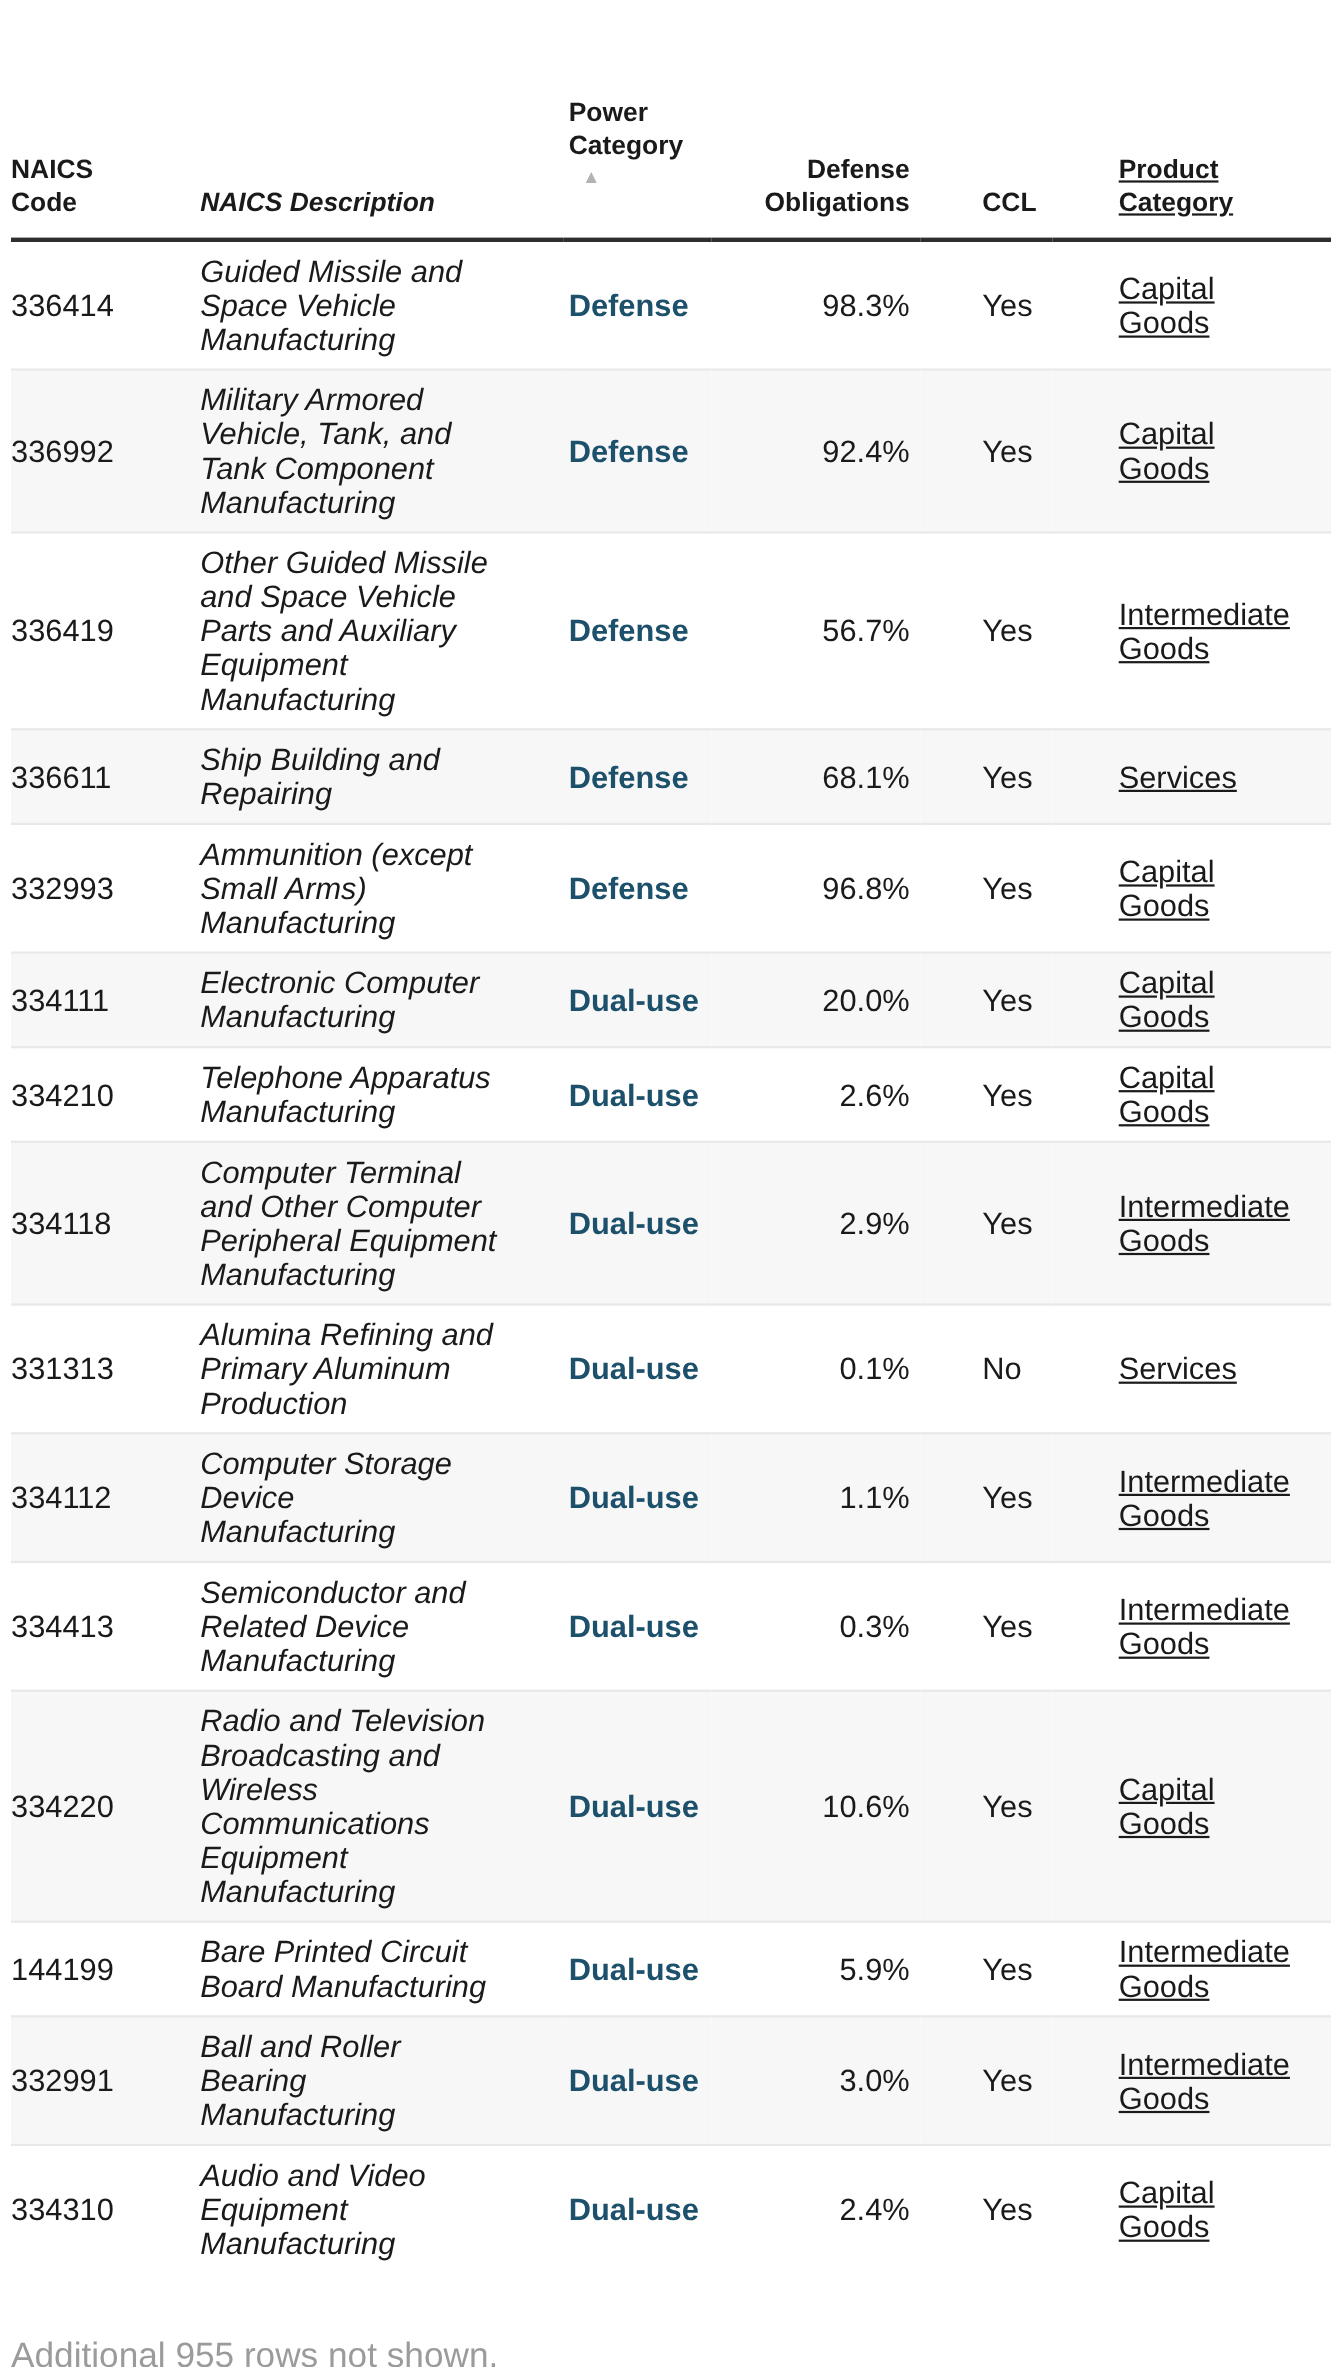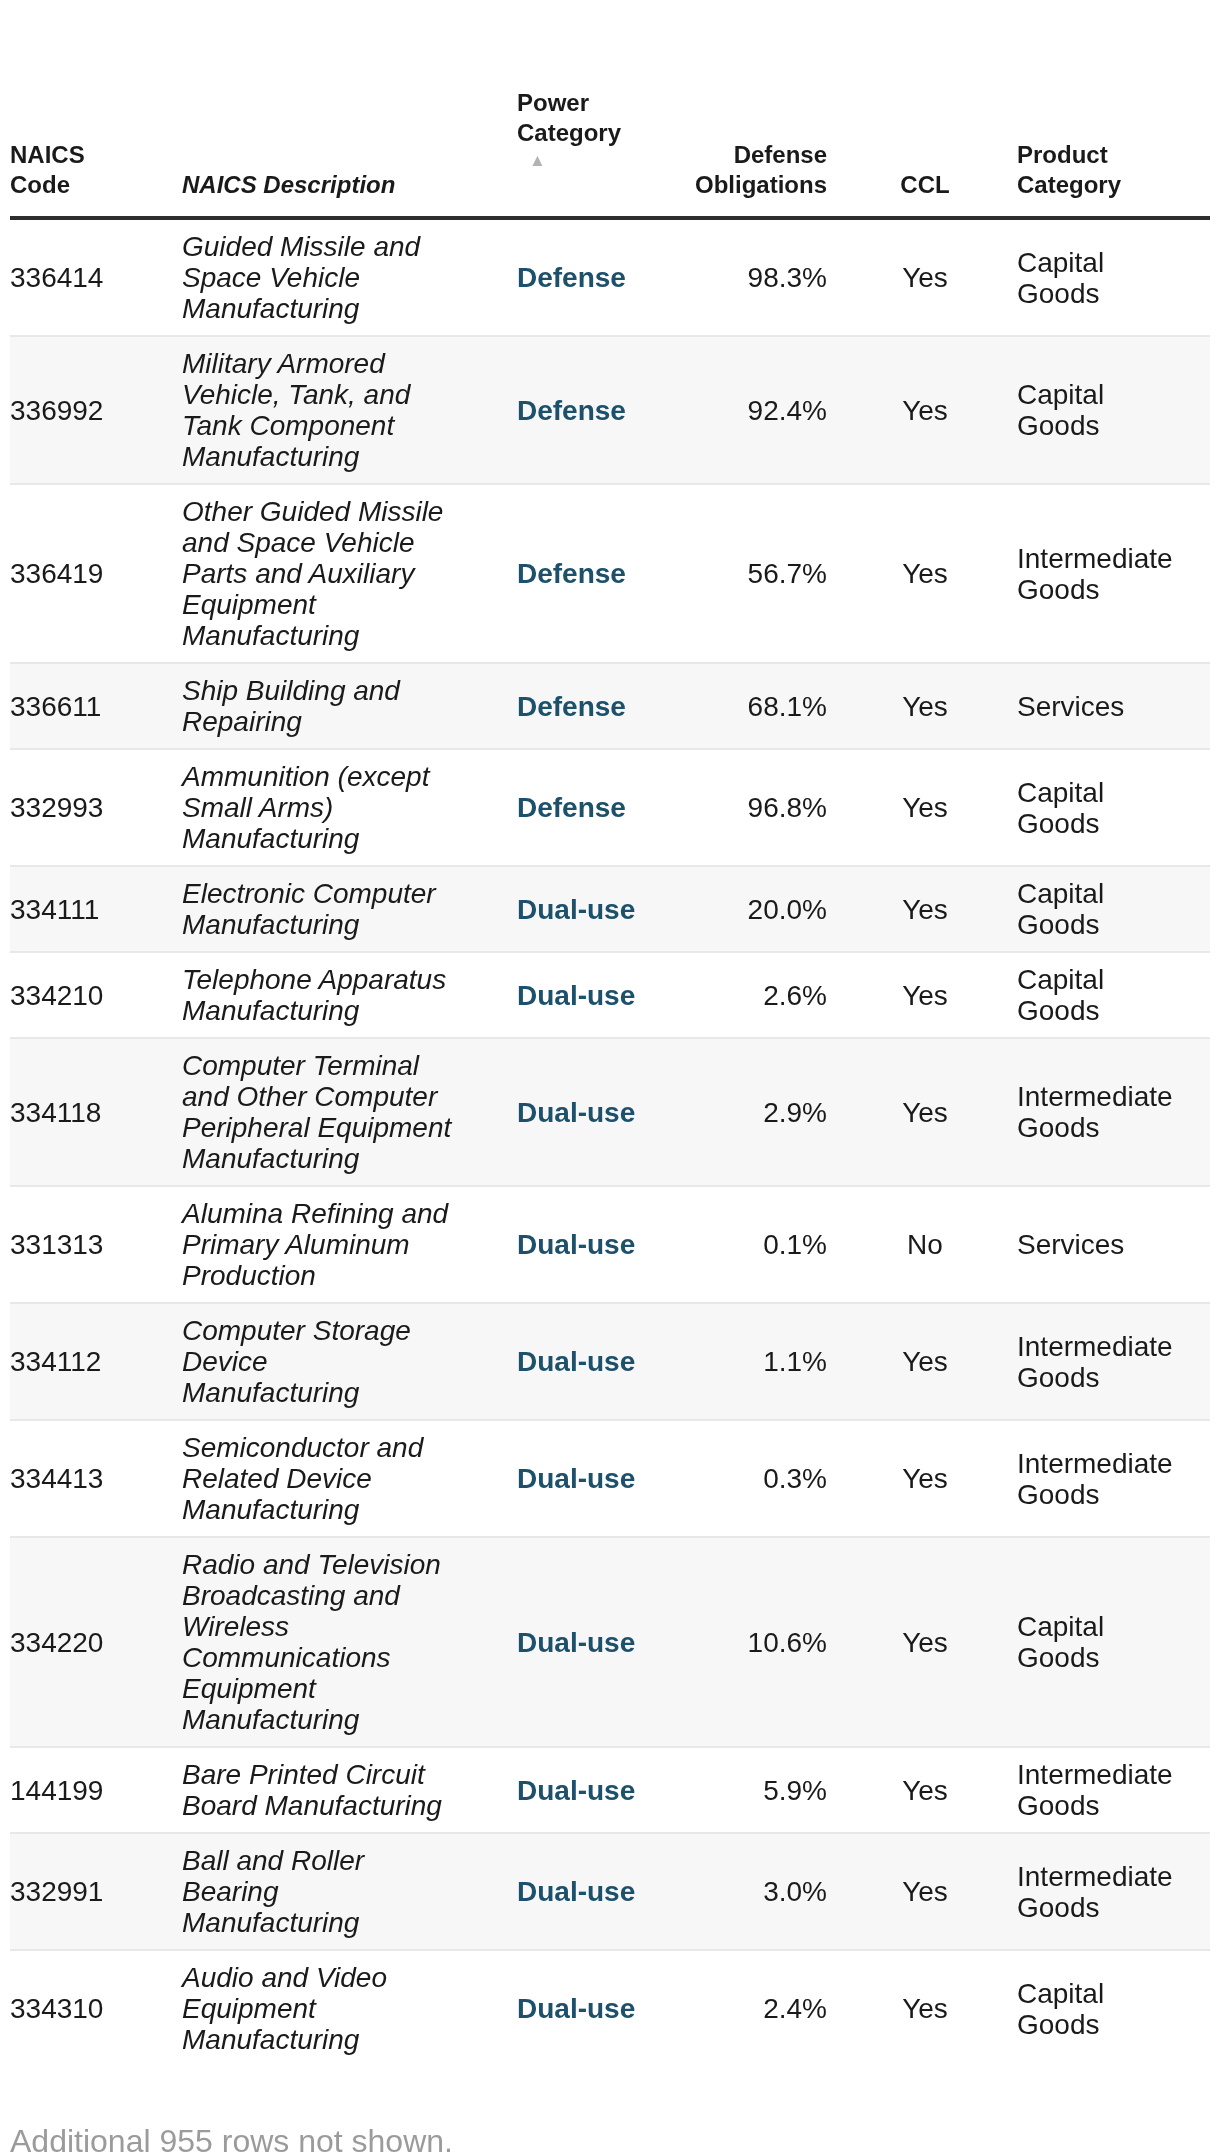--- a/index.html
+++ b/index.html
@@ -49,22 +49,22 @@
   }
   tbody tr:nth-child(even) {
     background: #f7f7f7;
   }
   
   .c-code { padding-left: 0; padding-right: 0; }
   .c-description { padding-left: 62px; padding-right: 40px; font-style: italic; }
   .c-power-category { padding-left: 5px; padding-right: 0; }
   td.c-power-category { font-weight: bold; color: #1d506b; }
   .c-defense-obligations { text-align: right; padding-left: 0; padding-right: 10px; }
-  .c-ccl { padding-left: 56px; padding-right: 0; text-align: center; }
-  .c-product-category { padding-left: 60px; padding-right: 6px; }
+  .c-ccl { padding-left: 56px; padding-right: 0; }
+  .c-product-category { padding-left: 60px; padding-right: 6px; text-decoration: underline; }
 
   .sort-arrow {
     display: block;
     font-size: 17px;
     line-height: 18px;
     font-weight: normal;
     color: #b3b3b3;
     margin: 4px 0 0 12px;
   }
   .note {

